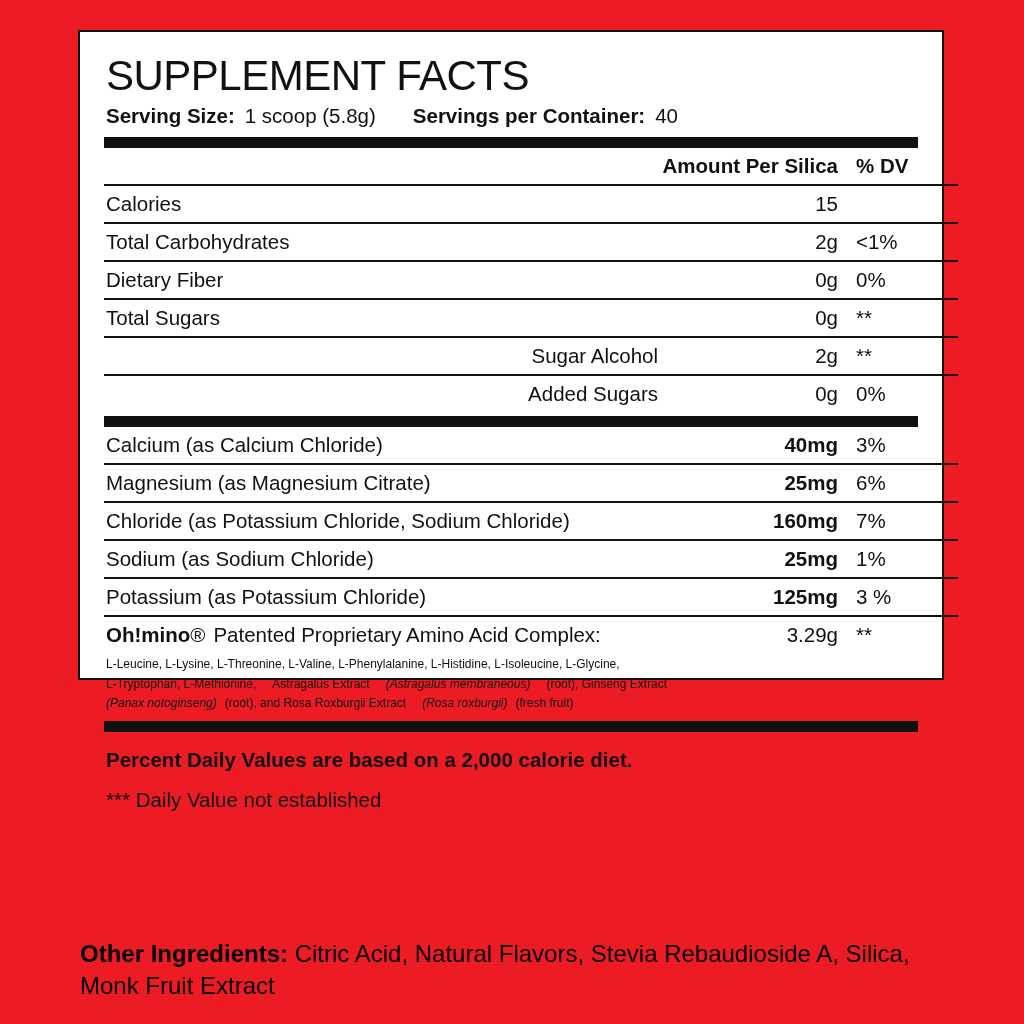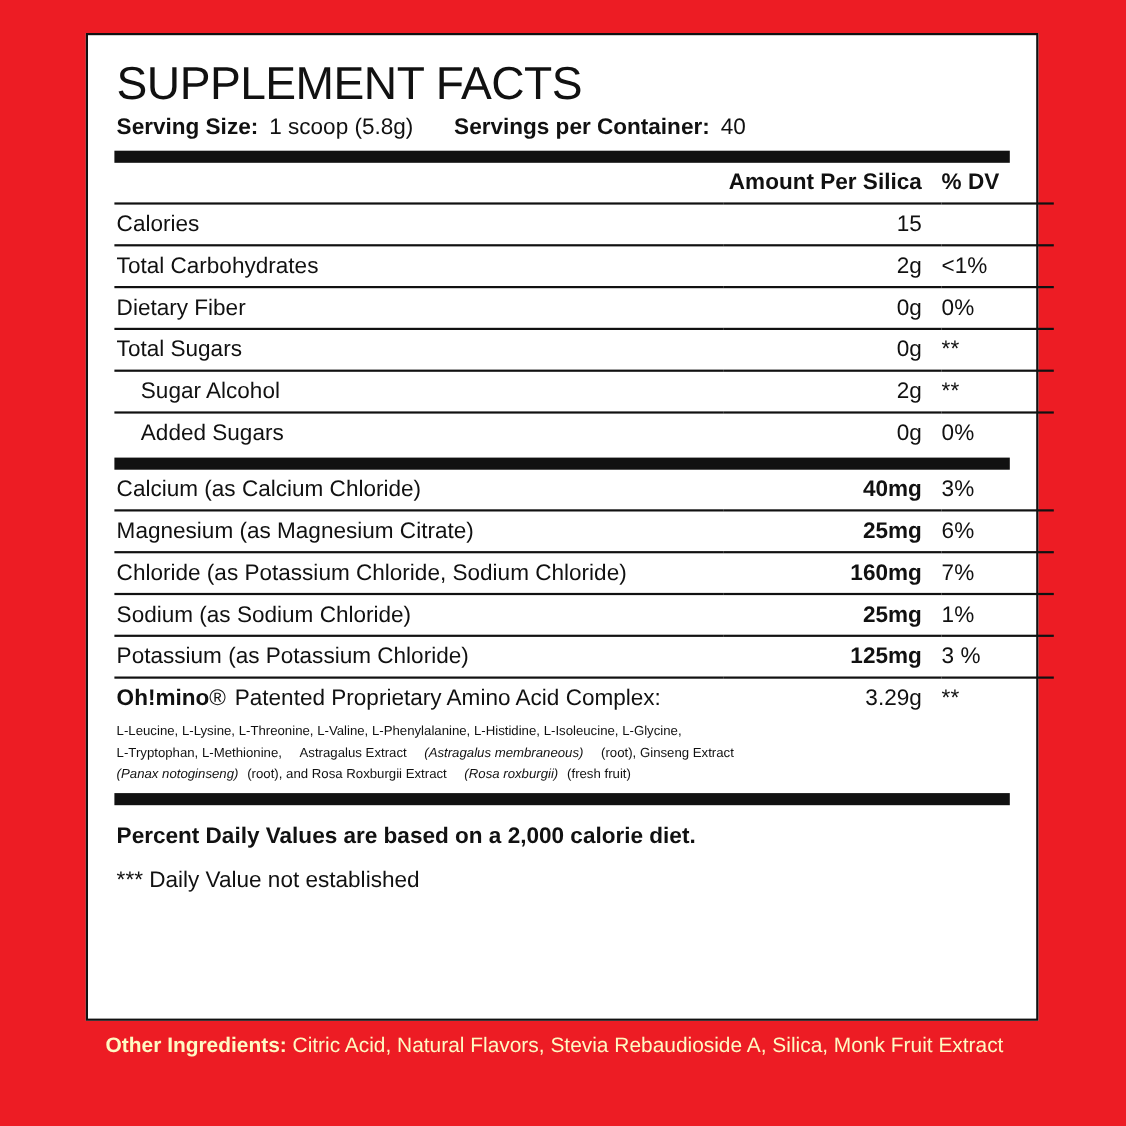--- a/index.html
+++ b/index.html
@@ -18,21 +18,21 @@
     position: relative;
     width: 1024px;
     height: 1024px;
     box-sizing: border-box;
   }
   .panel {
     position: absolute;
     left: 78px;
     top: 30px;
     width: 866px;
-    height: 898px;
+    height: 650px;
     background: #ffffff;
     box-sizing: border-box;
     border: 2px solid #111111;
     padding: 22px 24px 0 24px;
   }
   .title {
     font-size: 42px;
     letter-spacing: -0.5px;
     color: #111;
     font-weight: 400;
@@ -84,21 +84,21 @@
     font-size: 19.5px;
     padding-top: 7px;
     padding-bottom: 7px;
   }
   tr.bordered td {
     border-bottom: 2px solid #111;
   }
   tr.noborder td {
     border-bottom: none;
   }
-  .indent { padding-left: 24px !important; }
+  .indent { padding-left: 24px !important; text-align: right; }
   .amt-bold { font-weight: 700; }
   .blend-row td {
     font-size: 21px;
     padding-top: 9px;
     padding-bottom: 4px;
   }
   .blend-name {
     font-weight: 700;
   }
   .blend-amt {
@@ -122,25 +122,25 @@
     font-weight: 700;
     color: #111;
     margin-bottom: 16px;
   }
   .fn-plain {
     font-size: 20.5px;
     color: #111;
   }
   .other {
     position: absolute;
-    left: 96px;
+    left: 80px;
     top: 938px;
     width: 880px;
-    color: #fef9c3;
-    font-size: 19px;
+    color: #000000;
+    font-size: 24px;
     line-height: 1.33;
   }
   .other b { font-weight: 700; }
 </style>
 </head>
 <body>
 
 <div class="page">
 
   <div class="panel">

